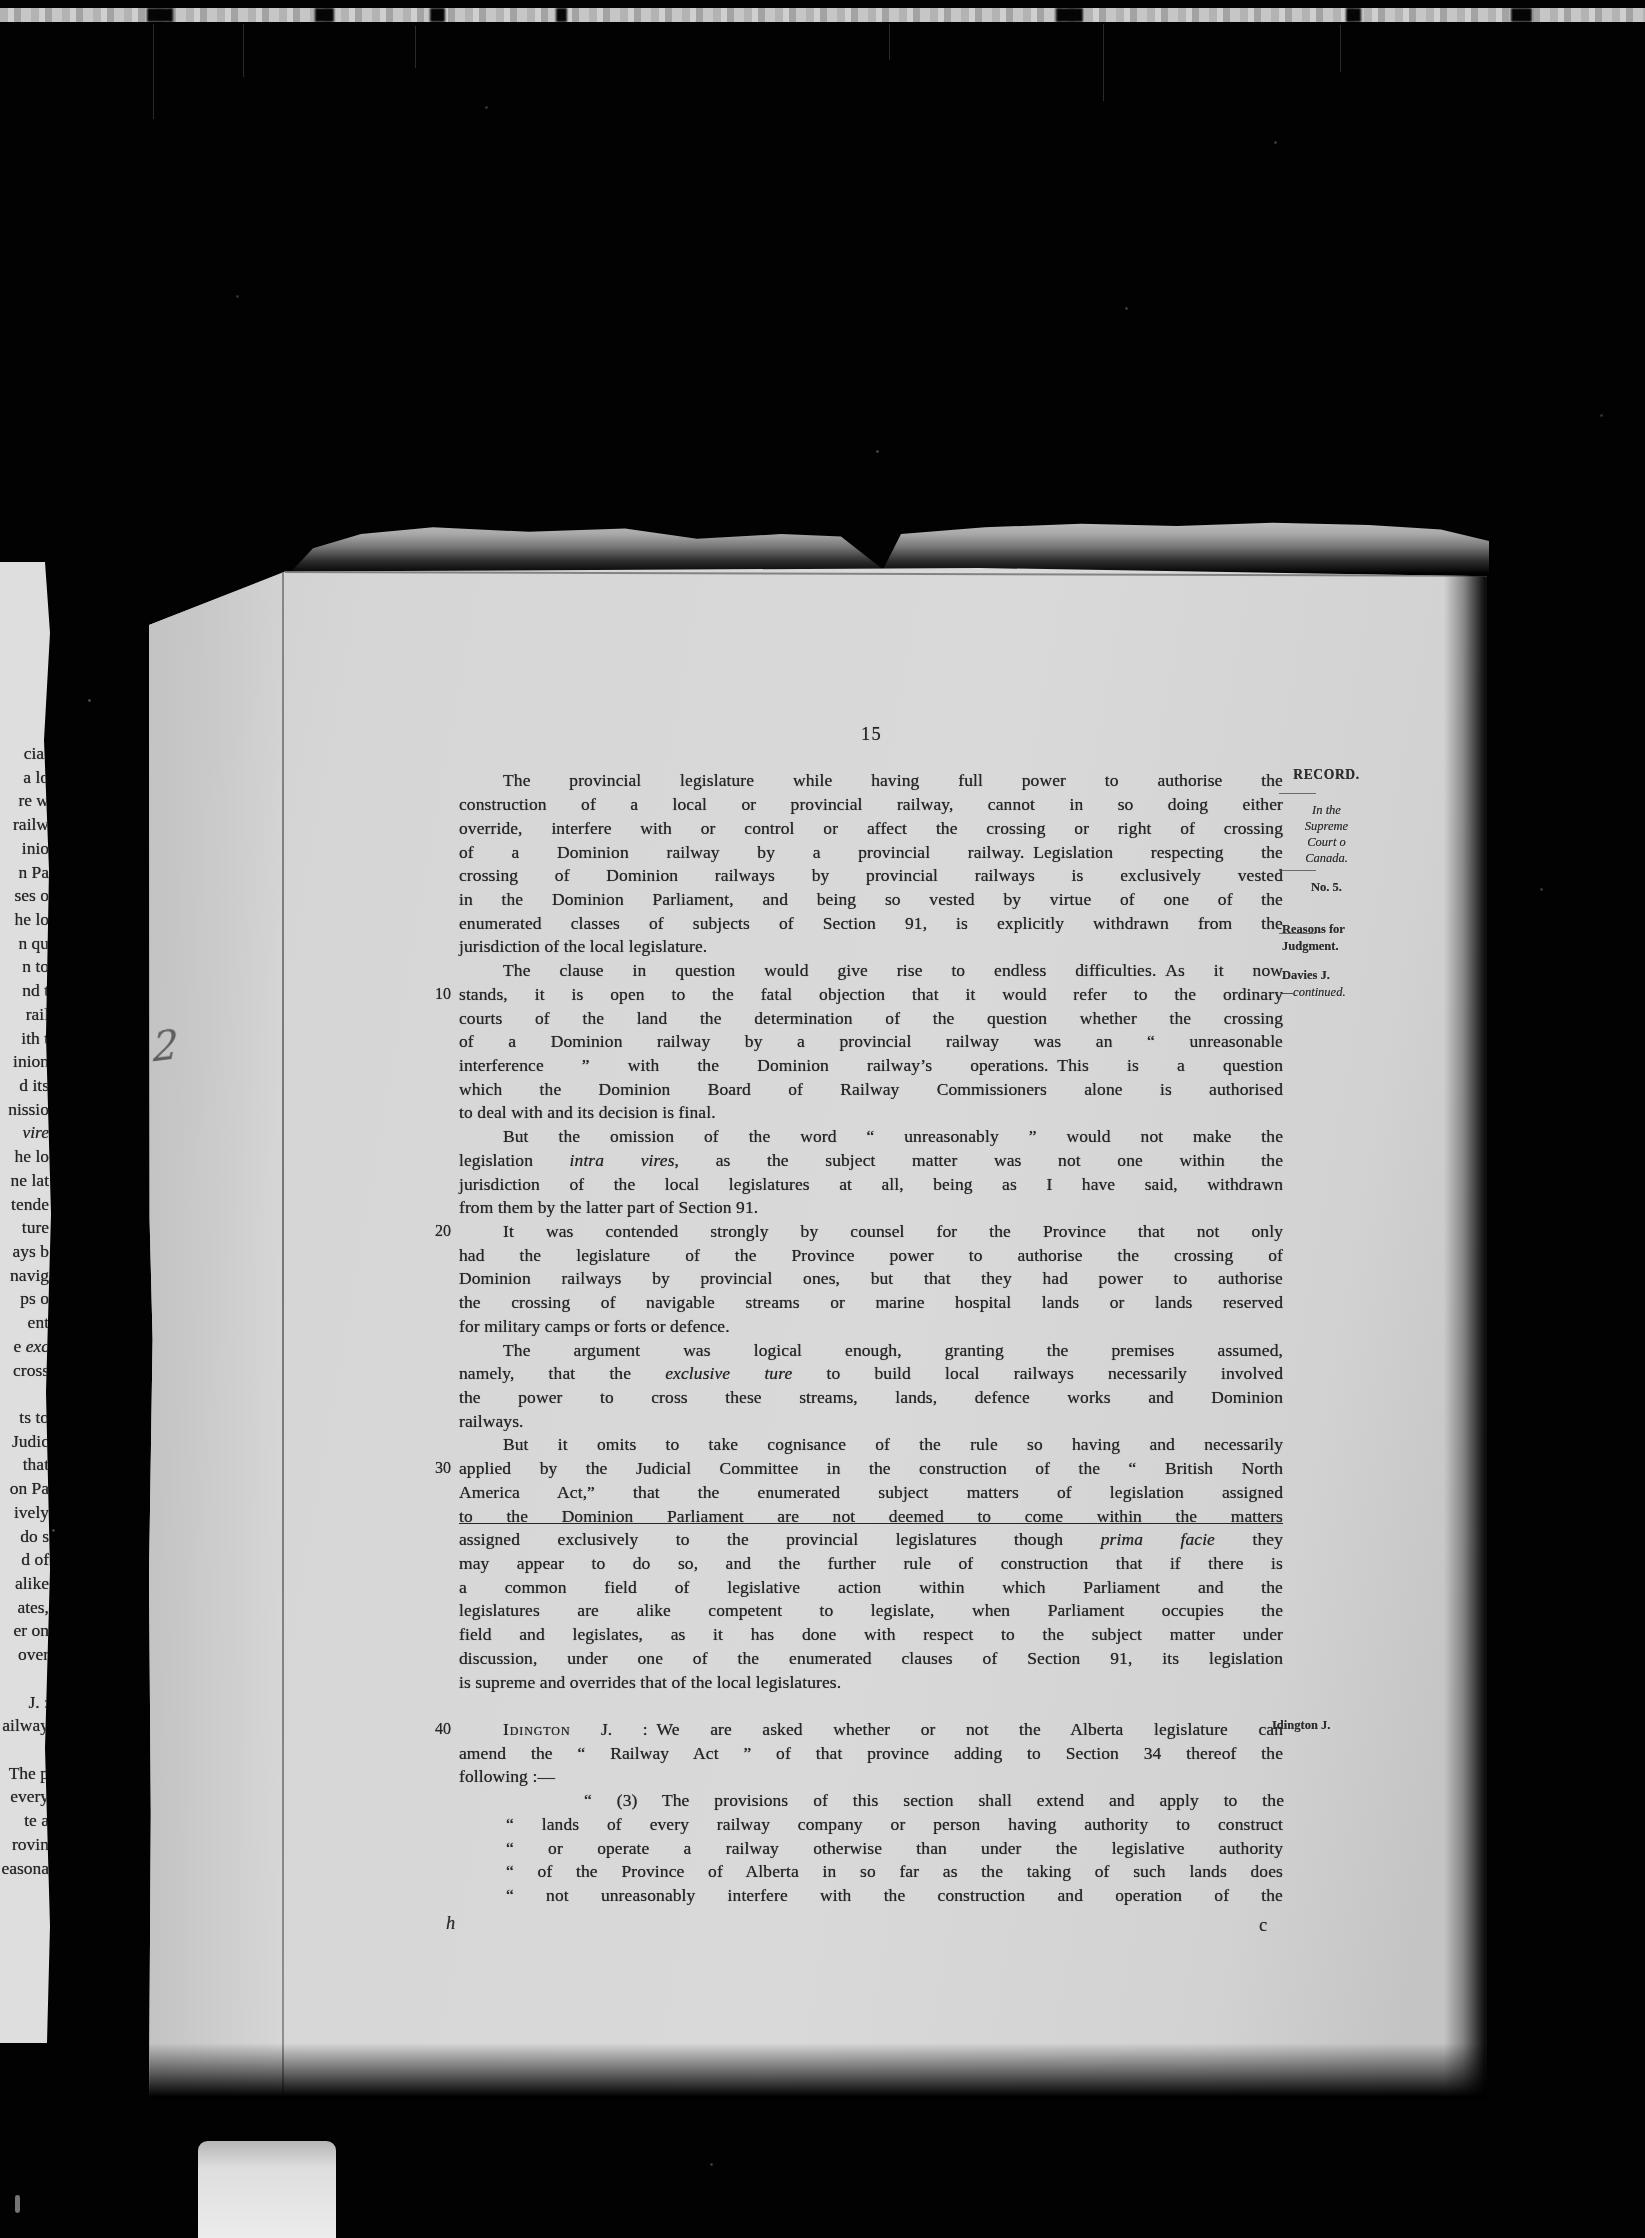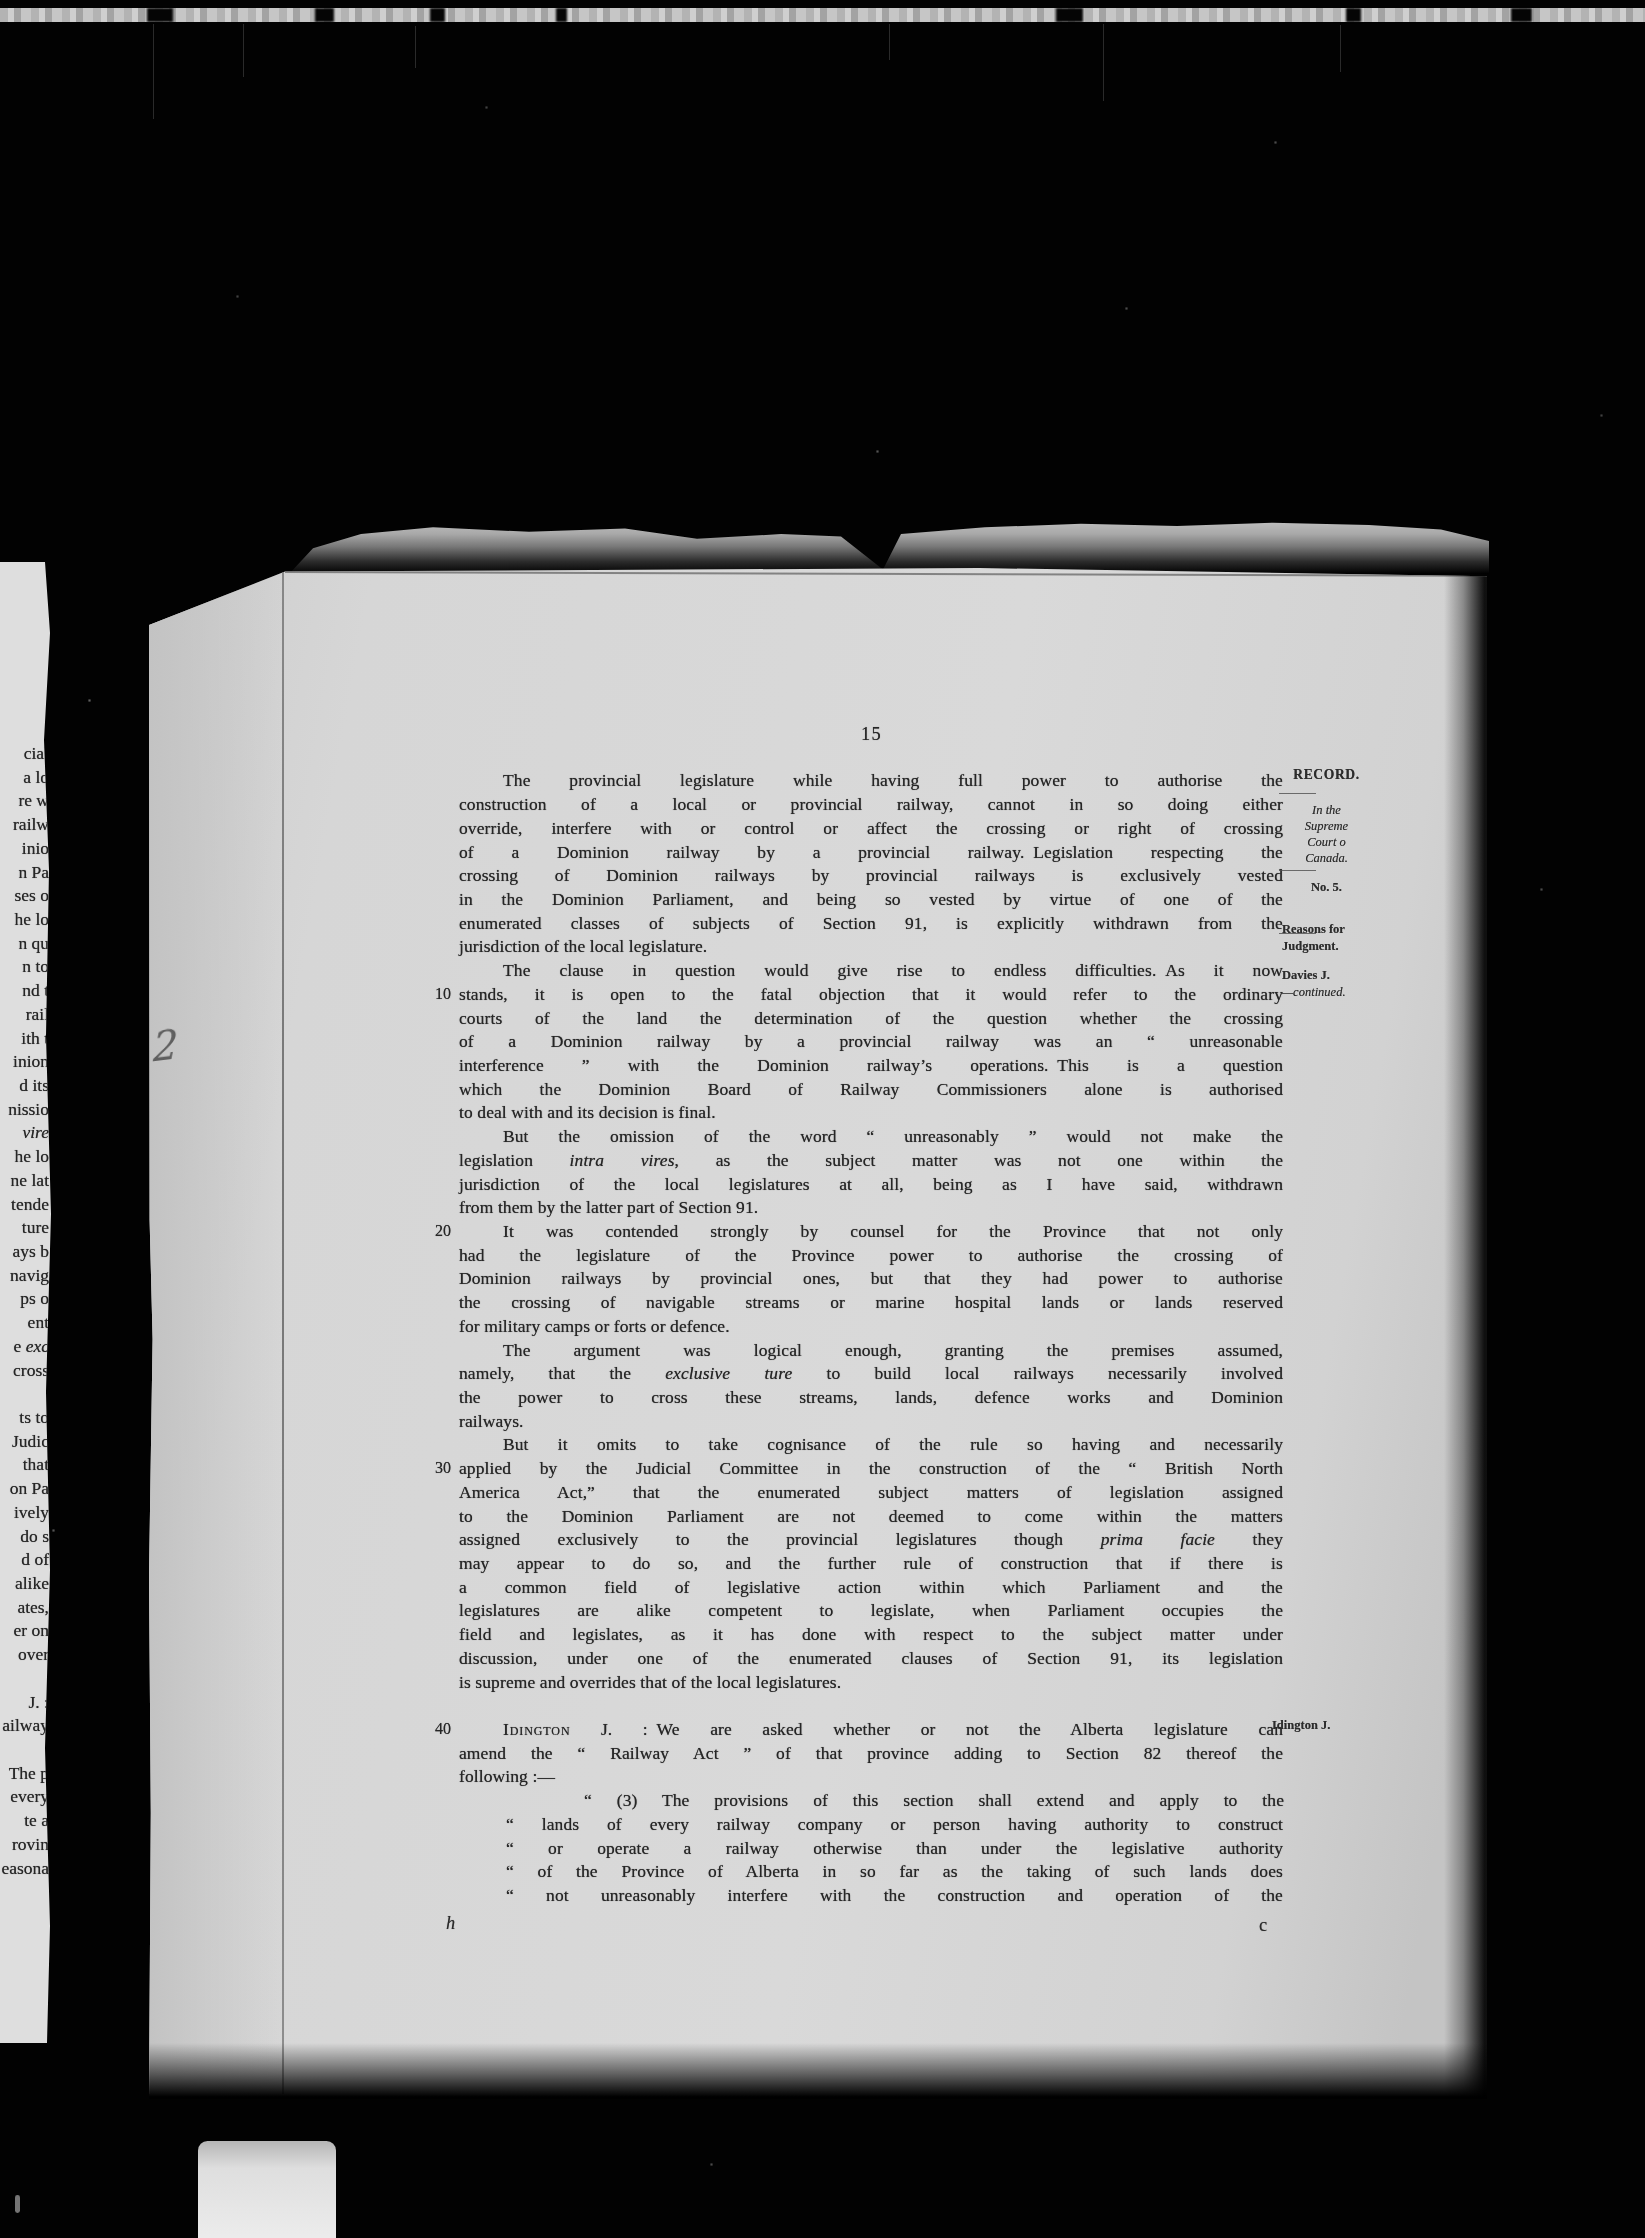--- a/index.html
+++ b/index.html
@@ -202,31 +202,31 @@
       <div class="line" style="top: 1290px;">the crossing of navigable streams or marine hospital lands or lands reserved</div>
       <div class="line last" style="top: 1314px;">for military camps or forts or defence.</div>
       <div class="line ind" style="top: 1338px;">The argument was logical enough, granting the premises assumed,</div>
       <div class="line" style="top: 1361px;">namely, that the <i>exclusive ture</i> to build local railways necessarily involved</div>
       <div class="line" style="top: 1385px;">the power to cross these streams, lands, defence works and Dominion</div>
       <div class="line last" style="top: 1409px;">railways.</div>
       <div class="line ind" style="top: 1432px;">But it omits to take cognisance of the rule so having and necessarily</div>
       <div class="line" style="top: 1456px;">applied by the Judicial Committee in the construction of the “ British North</div>
       <div class="lnum" style="top: 1456px;">30</div>
       <div class="line" style="top: 1480px;">America Act,” that the enumerated subject matters of legislation assigned</div>
-      <div class="line" style="top: 1504px;">to the Dominion Parliament are not deemed to come within the matters</div>
+      <div class="line" style="top: 1504px; text-decoration: underline;">to the Dominion Parliament are not deemed to come within the matters</div>
       <div class="line" style="top: 1527px;">assigned exclusively to the provincial legislatures though <i>prima facie</i> they</div>
       <div class="line" style="top: 1551px;">may appear to do so, and the further rule of construction that if there is</div>
       <div class="line" style="top: 1575px;">a common field of legislative action within which Parliament and the</div>
       <div class="line" style="top: 1598px;">legislatures are alike competent to legislate, when Parliament occupies the</div>
       <div class="line" style="top: 1622px;">field and legislates, as it has done with respect to the subject matter under</div>
       <div class="line" style="top: 1646px;">discussion, under one of the enumerated clauses of Section 91, its legislation</div>
       <div class="line last" style="top: 1670px;">is supreme and overrides that of the local legislatures.</div>
       <div class="line ind" style="top: 1717px;"><span class="sc">Idington</span> J. : We are asked whether or not the Alberta legislature can</div>
       <div class="lnum" style="top: 1717px;">40</div>
-      <div class="line" style="top: 1741px;">amend the “ Railway Act ” of that province adding to Section 82 thereof the</div>
+      <div class="line" style="top: 1741px;">amend the “ Railway Act ” of that province adding to Section 34 thereof the</div>
       <div class="line last" style="top: 1764px;">following :—</div>
       <div class="line q1" style="top: 1788px;">“ (3) The provisions of this section shall extend and apply to the</div>
       <div class="line q" style="top: 1812px;">“ lands of every railway company or person having authority to construct</div>
       <div class="line q" style="top: 1836px;">“ or operate a railway otherwise than under the legislative authority</div>
       <div class="line q" style="top: 1859px;">“ of the Province of Alberta in so far as the taking of such lands does</div>
       <div class="line q" style="top: 1883px;">“ not unreasonably interfere with the construction and operation of the</div>
     </div>
 
   <div class="margin-block m-record" style="top:767px">RECORD.</div>
   <div class="margin-block m-rule" style="top:793px"></div>

